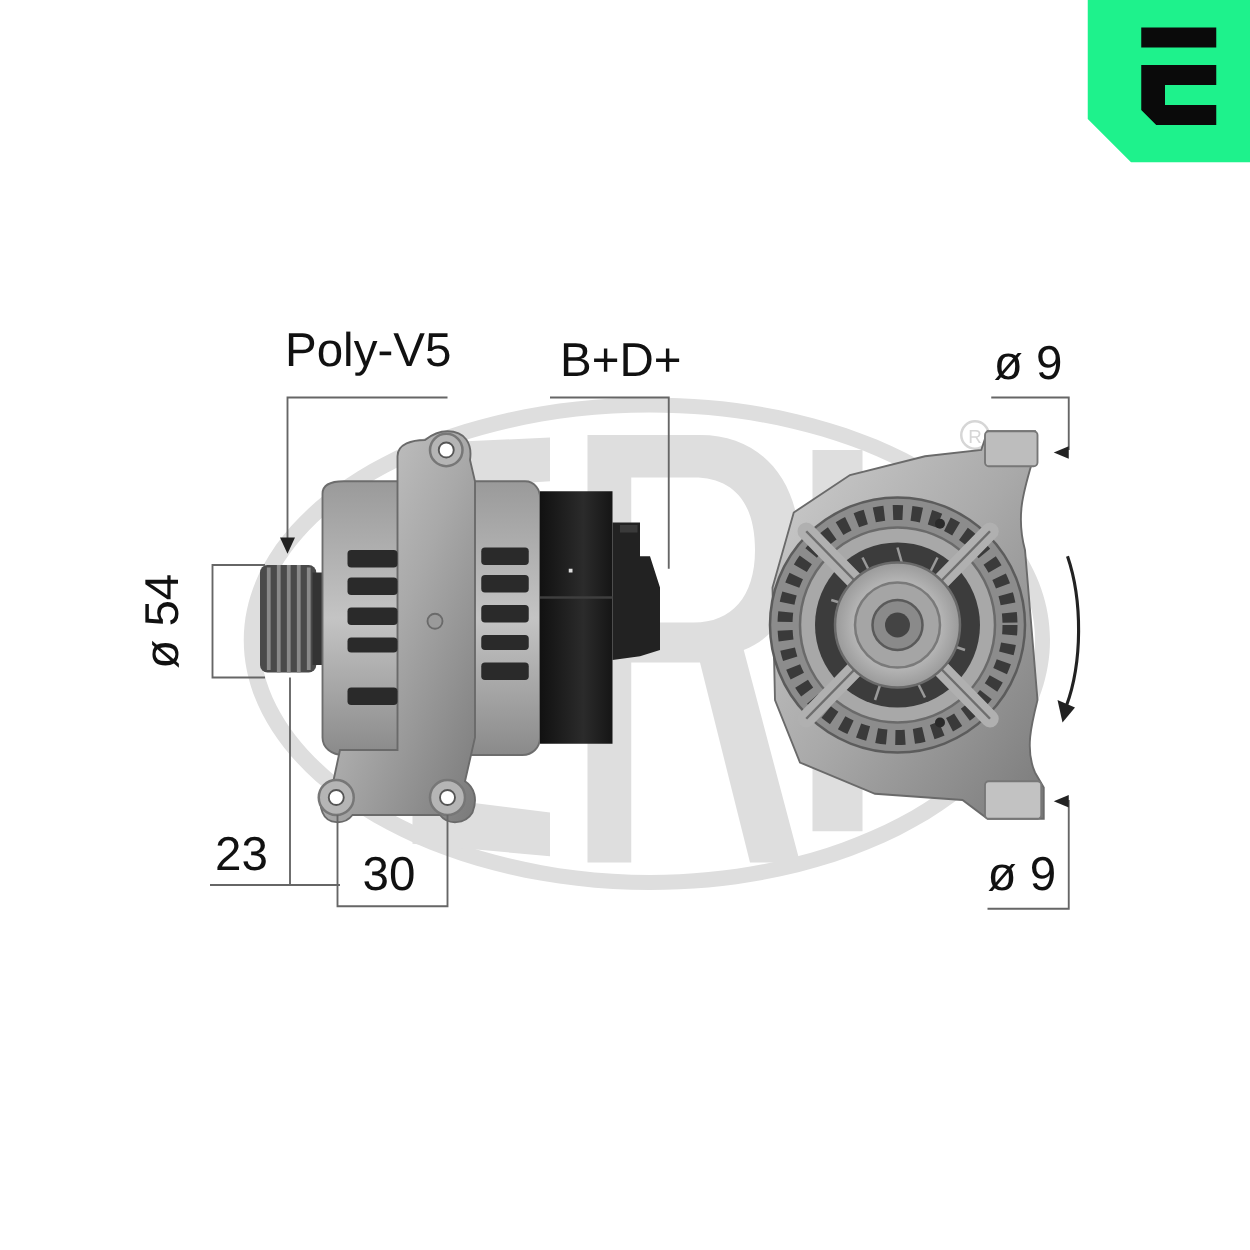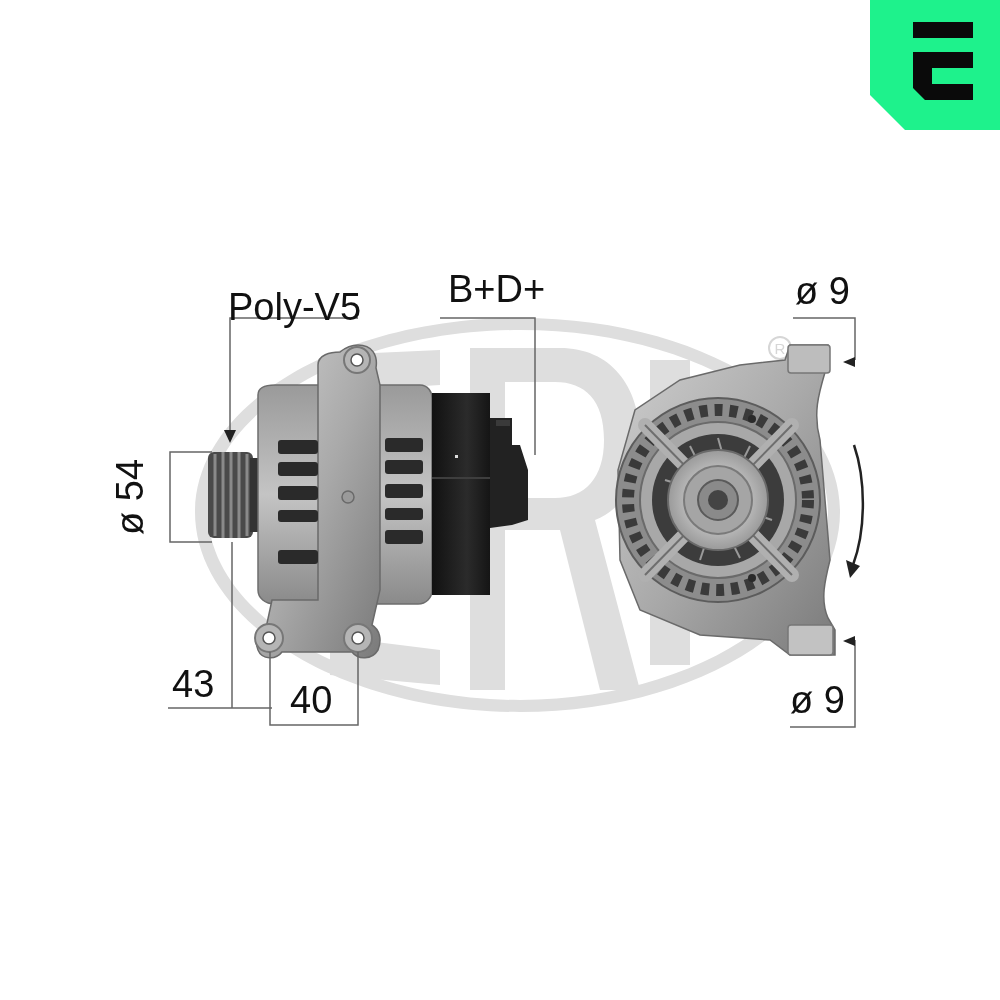--- a/index.html
+++ b/index.html
@@ -182,19 +182,19 @@
     <path d="M843,362 L855,357 L855,367 Z"></path>
     <path d="M843,641 L855,636 L855,646 Z"></path>
   </g>
 
   <g>
     <path d="M854,445 C866,480 866,530 853,565" fill="none" stroke="#222" stroke-width="2.5"></path>
     <path d="M846,560 L860,566 L850,578 Z" fill="#222"></path>
   </g>
 </svg>
 
-<div class="label" style="left:228px; top:288px;">Poly-V5</div>
+<div class="label" style="left:228px; top:262px;">Poly-V5</div>
 <div class="label" style="left:448px; top:270px;">B+D+</div>
 <div class="label" style="left:92px; top:478px; transform:rotate(-90deg); transform-origin:center;">ø 54</div>
-<div class="label" style="left:172px; top:665px;">43</div>
-<div class="label" style="left:290px; top:681px;">40</div>
+<div class="label" style="left:172px; top:665px;">23</div>
+<div class="label" style="left:290px; top:681px;">30</div>
 <div class="label" style="left:795px; top:272px;">ø 9</div>
 <div class="label" style="left:790px; top:681px;">ø 9</div>
 
 </body></html>

